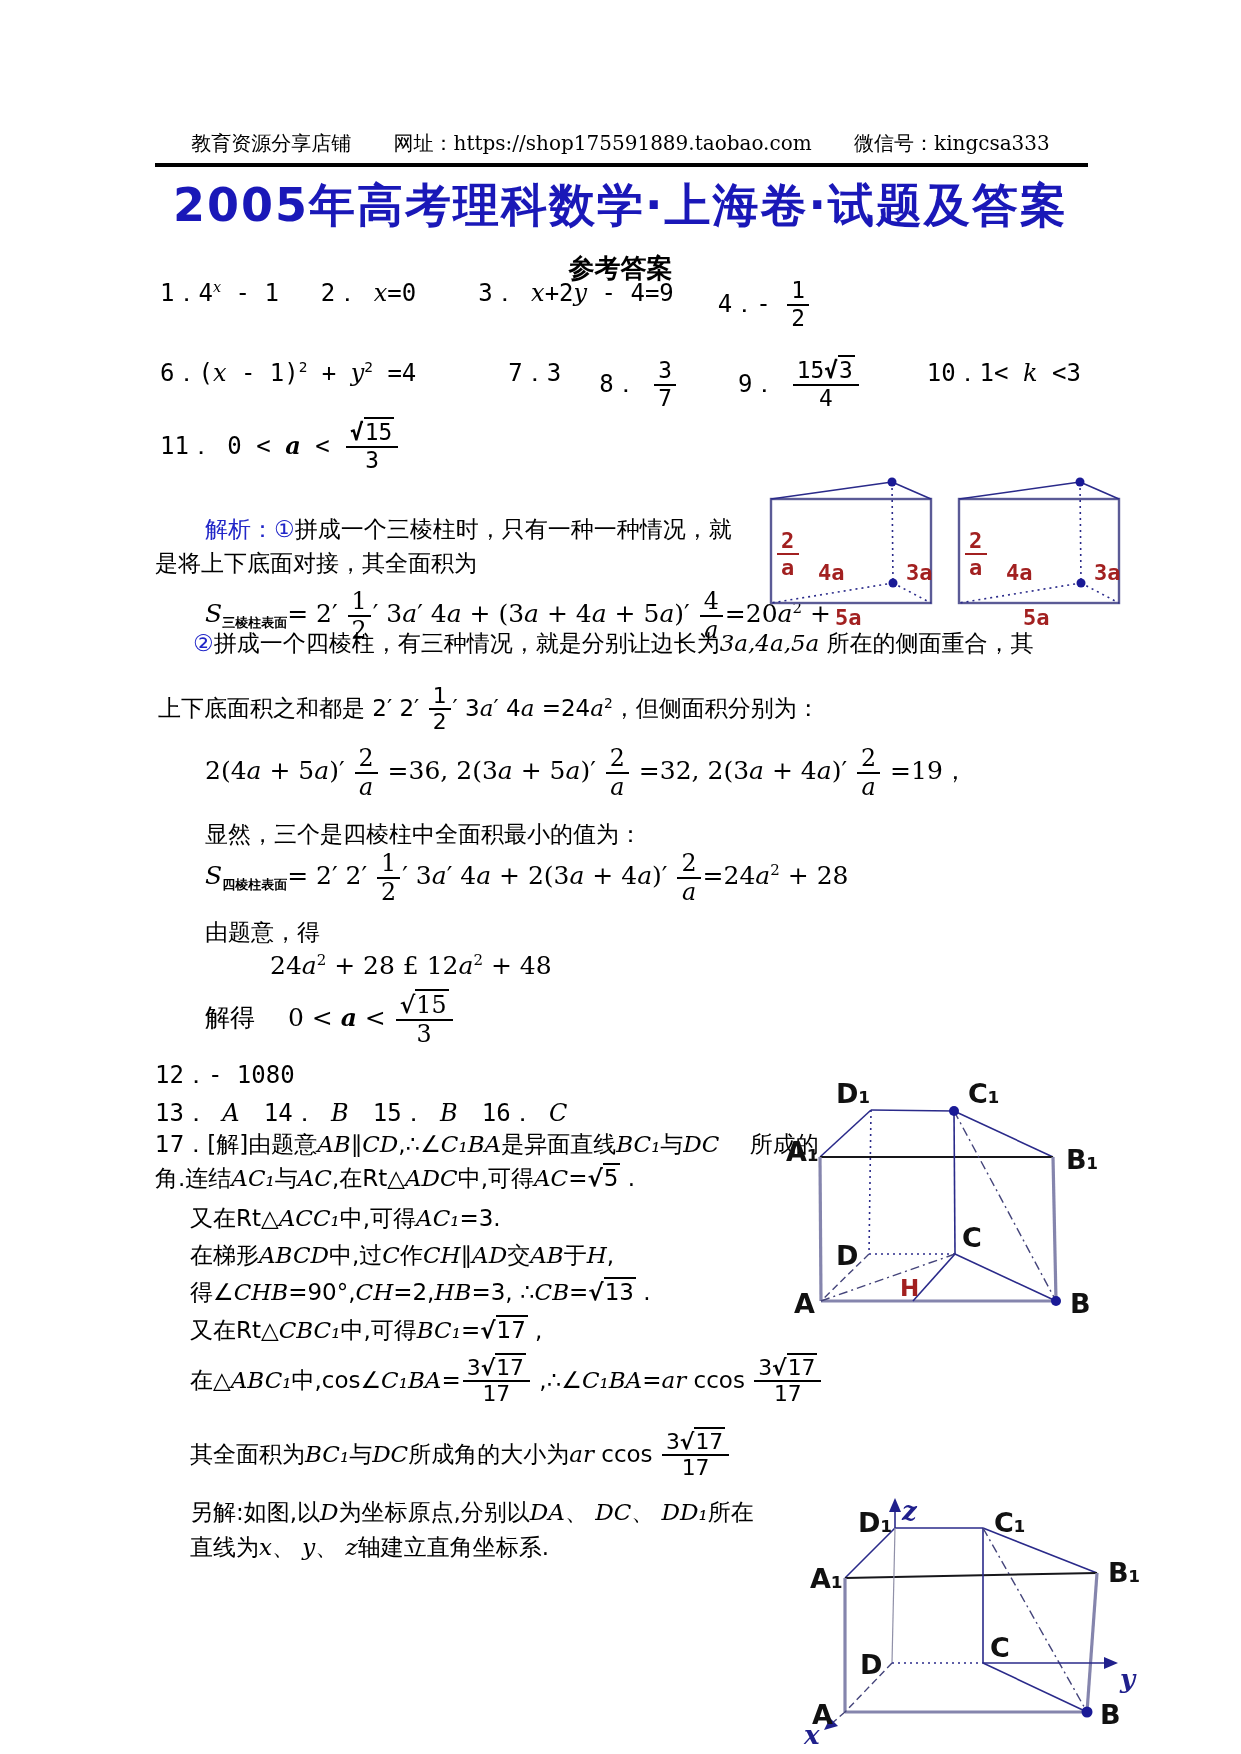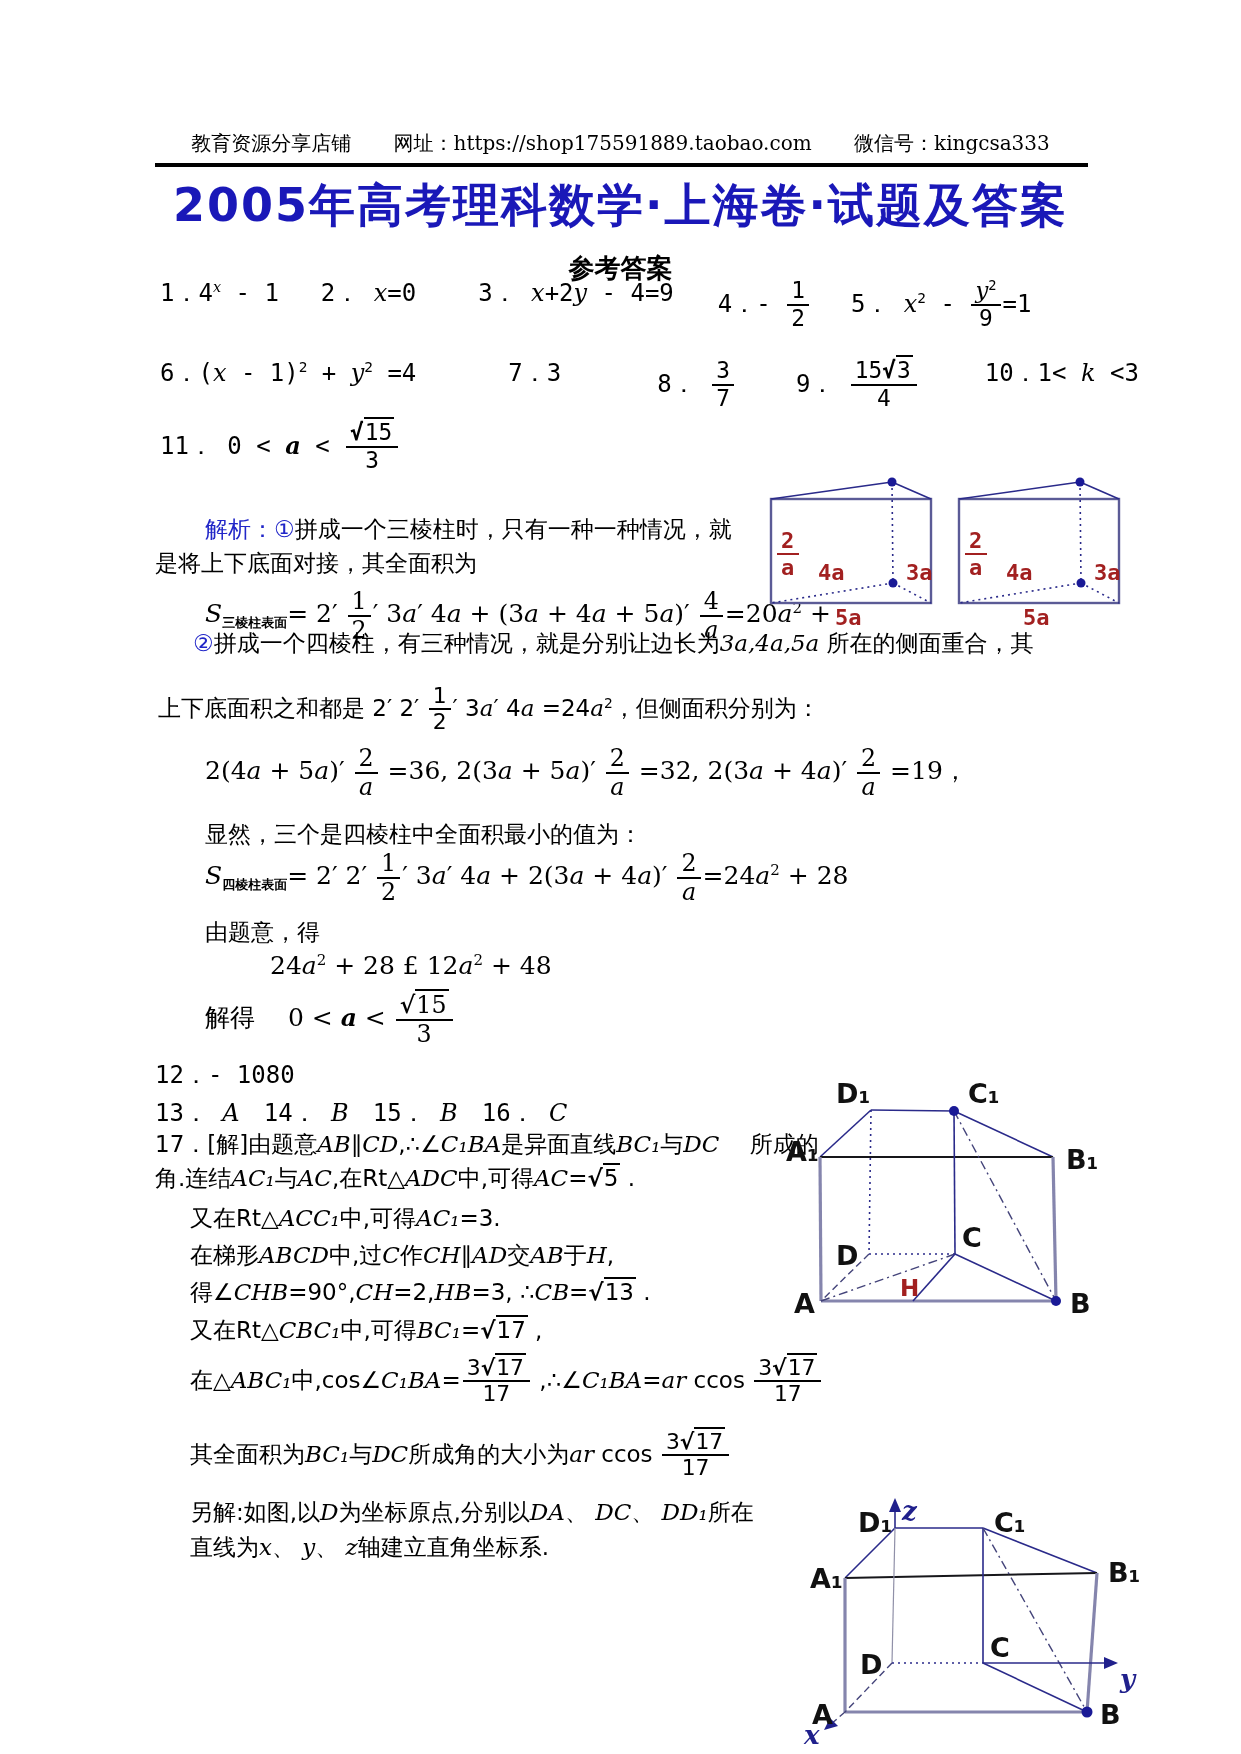--- a/index.html
+++ b/index.html
@@ -63,29 +63,25 @@
   <div class="line subtitle center" style="top:252px">参考答案</div>
 
   <div class="line mono ansrow" style="left:160px;top:278px">
     <span class="ans" style="margin-right:42px"><span class="txt">1．4</span><span class="sup it">x</span><span class="txt"> - 1</span></span>
     <span class="ans" style="margin-right:62px"><span class="txt">2． </span><span class="it">x</span><span class="txt">=0</span></span>
     <span class="ans" style="margin-right:44px"><span class="txt">3． </span><span class="it">x</span><span class="txt">+2</span><span class="it">y</span><span class="txt"> - 4=9</span></span>
     <span class="ans" style="margin-right:40px"><span class="txt">4．- </span><span class="frac">
           <span class="num"><span class="txt">1</span></span>
           <span class="den"><span class="txt">2</span></span>
         </span></span>
-    <span class="ans"><span class="txt">5． </span><span class="it">x</span><span class="sup">2</span><span class="txt"> - </span><span class="frac">
-          <span class="num"><span class="it">y</span><span class="sup">2</span></span>
-          <span class="den"><span class="txt">9</span></span>
-        </span><span class="txt">=1</span></span>
   </div>
 
   <div class="line mono ansrow" style="left:160px;top:358px">
     <span class="ans" style="margin-right:92px"><span class="txt">6．(</span><span class="it">x</span><span class="txt"> - 1)</span><span class="sup">2</span><span class="txt"> + </span><span class="it">y</span><span class="sup">2</span><span class="txt"> =4</span></span>
-    <span class="ans" style="margin-right:96px"><span class="txt">7．3</span></span>
+    <span class="ans" style="margin-right:38px"><span class="txt">7．3</span></span>
     <span class="ans" style="margin-right:60px"><span class="txt">8． </span><span class="frac">
           <span class="num"><span class="txt">3</span></span>
           <span class="den"><span class="txt">7</span></span>
         </span></span>
     <span class="ans" style="margin-right:66px"><span class="txt">9． </span><span class="frac">
           <span class="num"><span class="txt">15</span><span class="sqrt"><span class="rad">√</span><span class="rc">3</span></span></span>
           <span class="den"><span class="txt">4</span></span>
         </span></span>
     <span class="ans"><span class="txt">10．1&lt; </span><span class="it">k</span><span class="txt"> &lt;3</span></span>
   </div>

